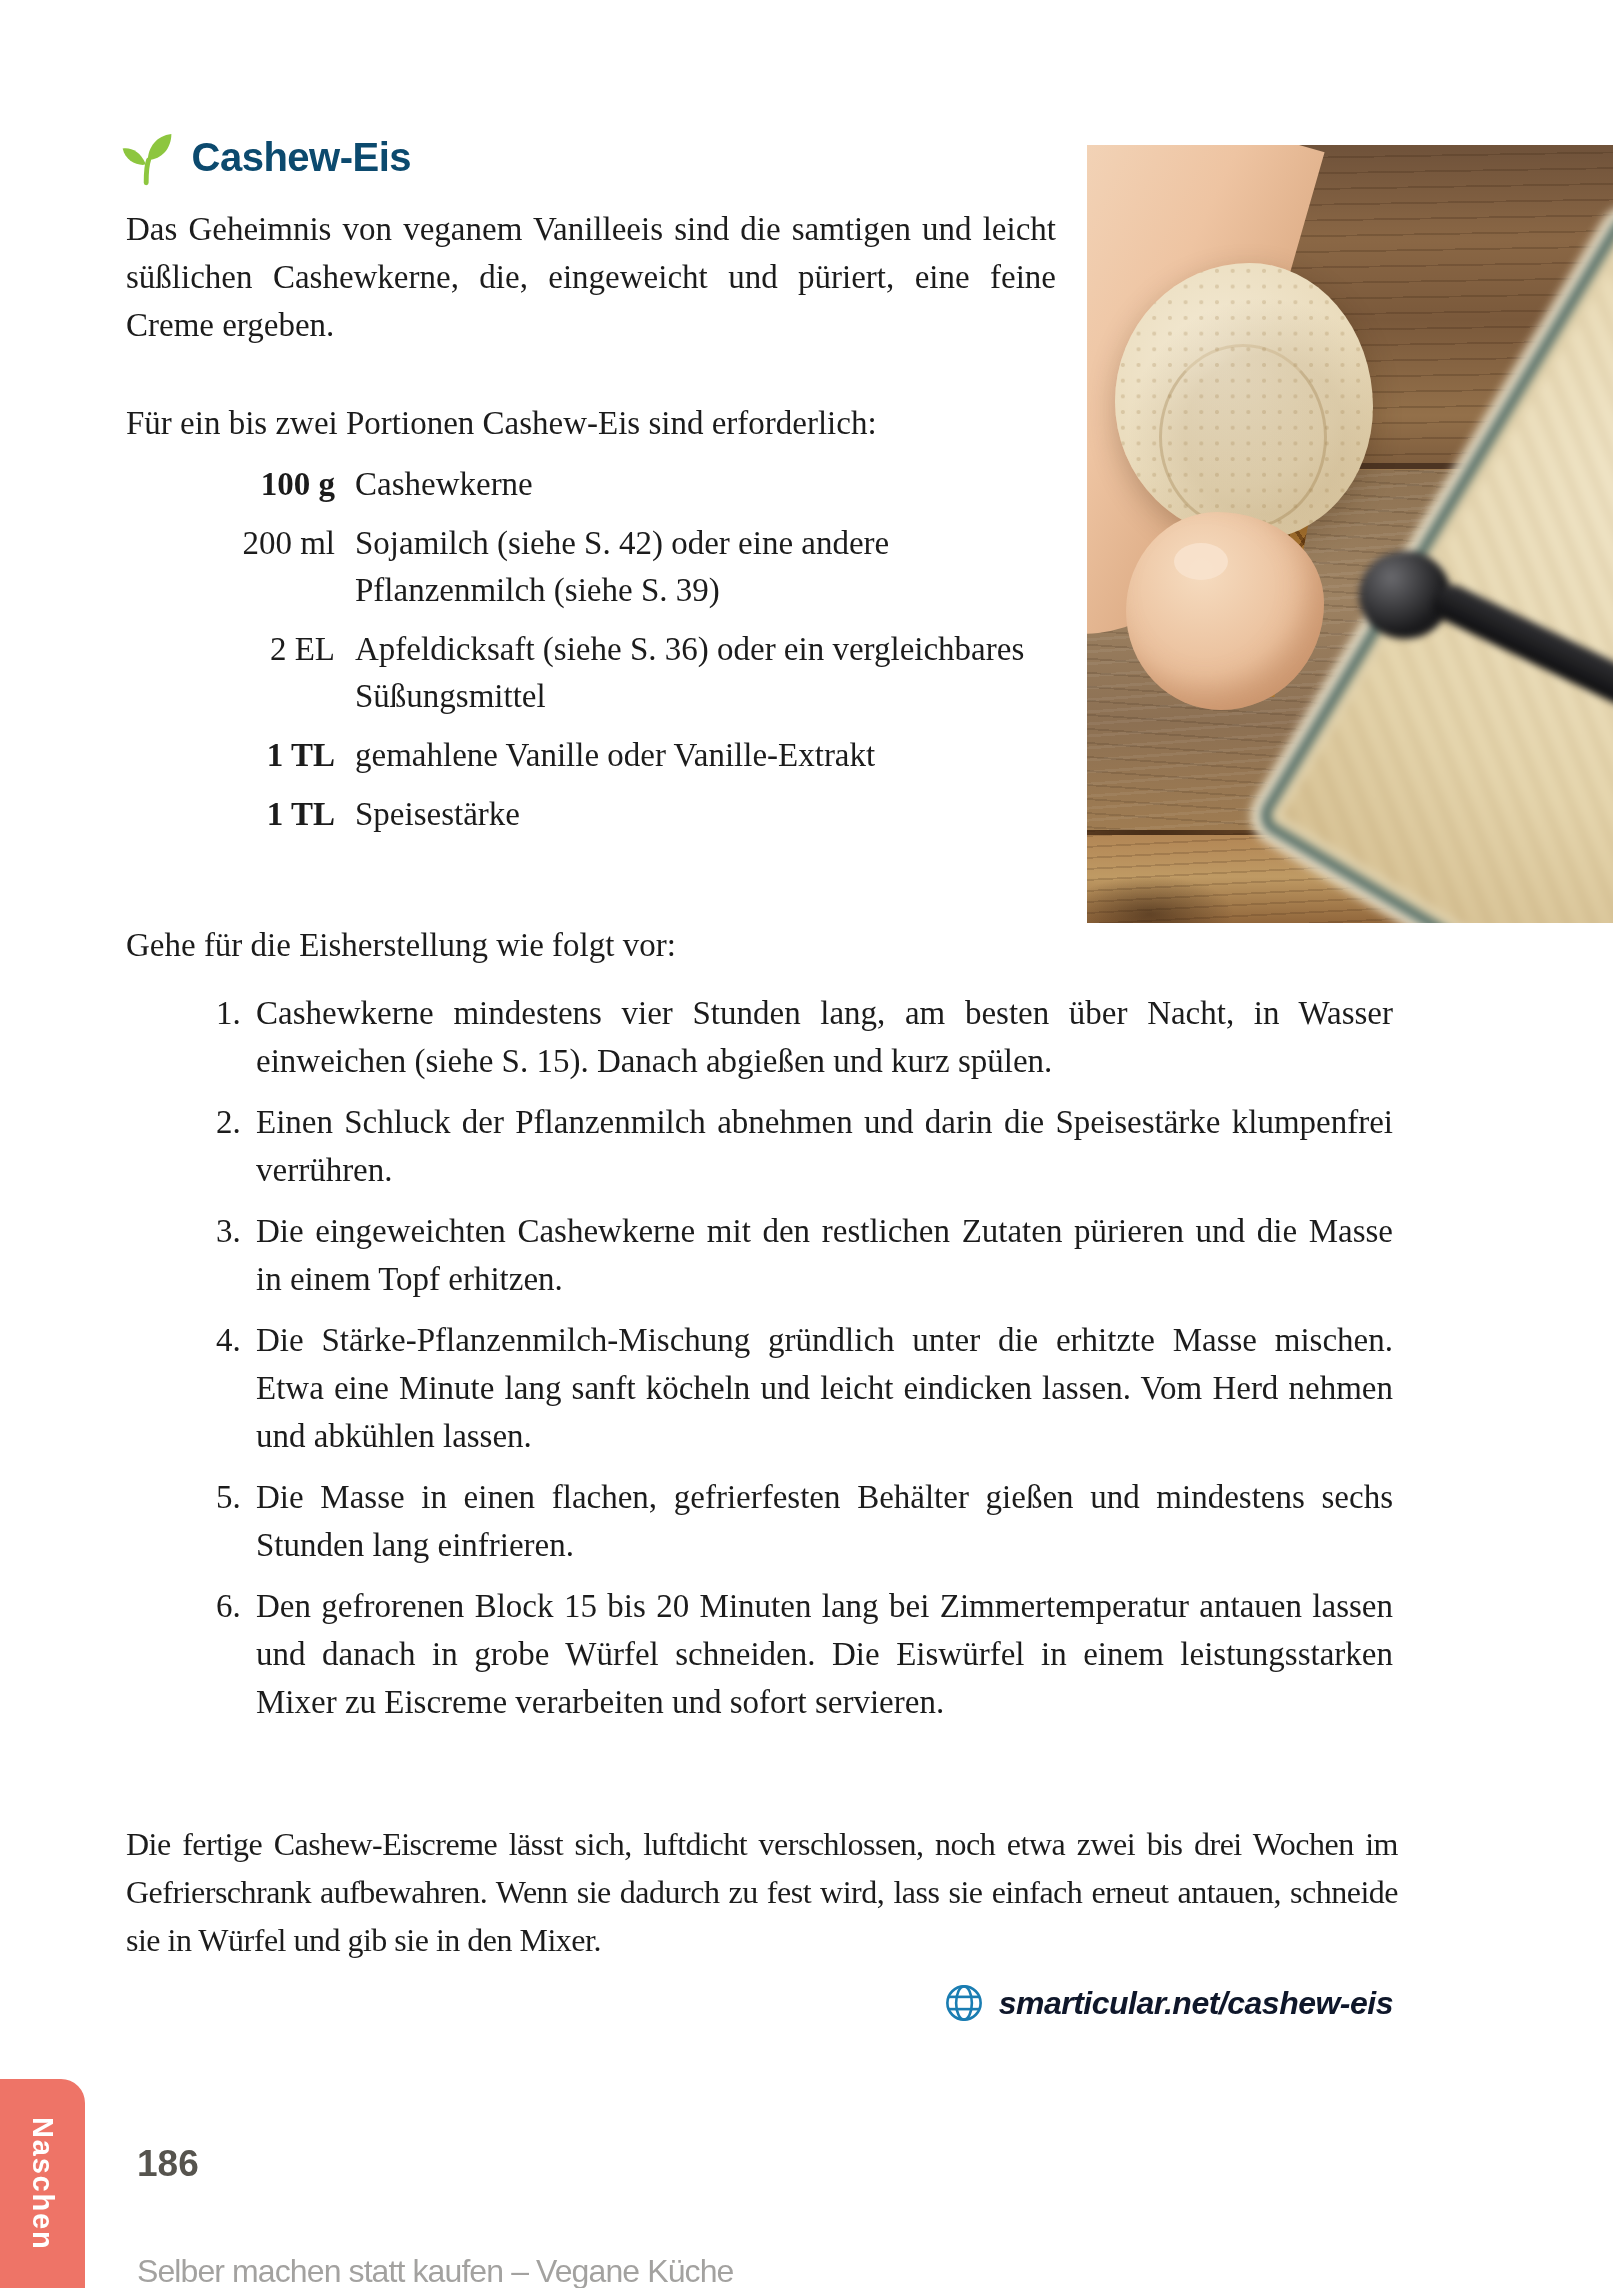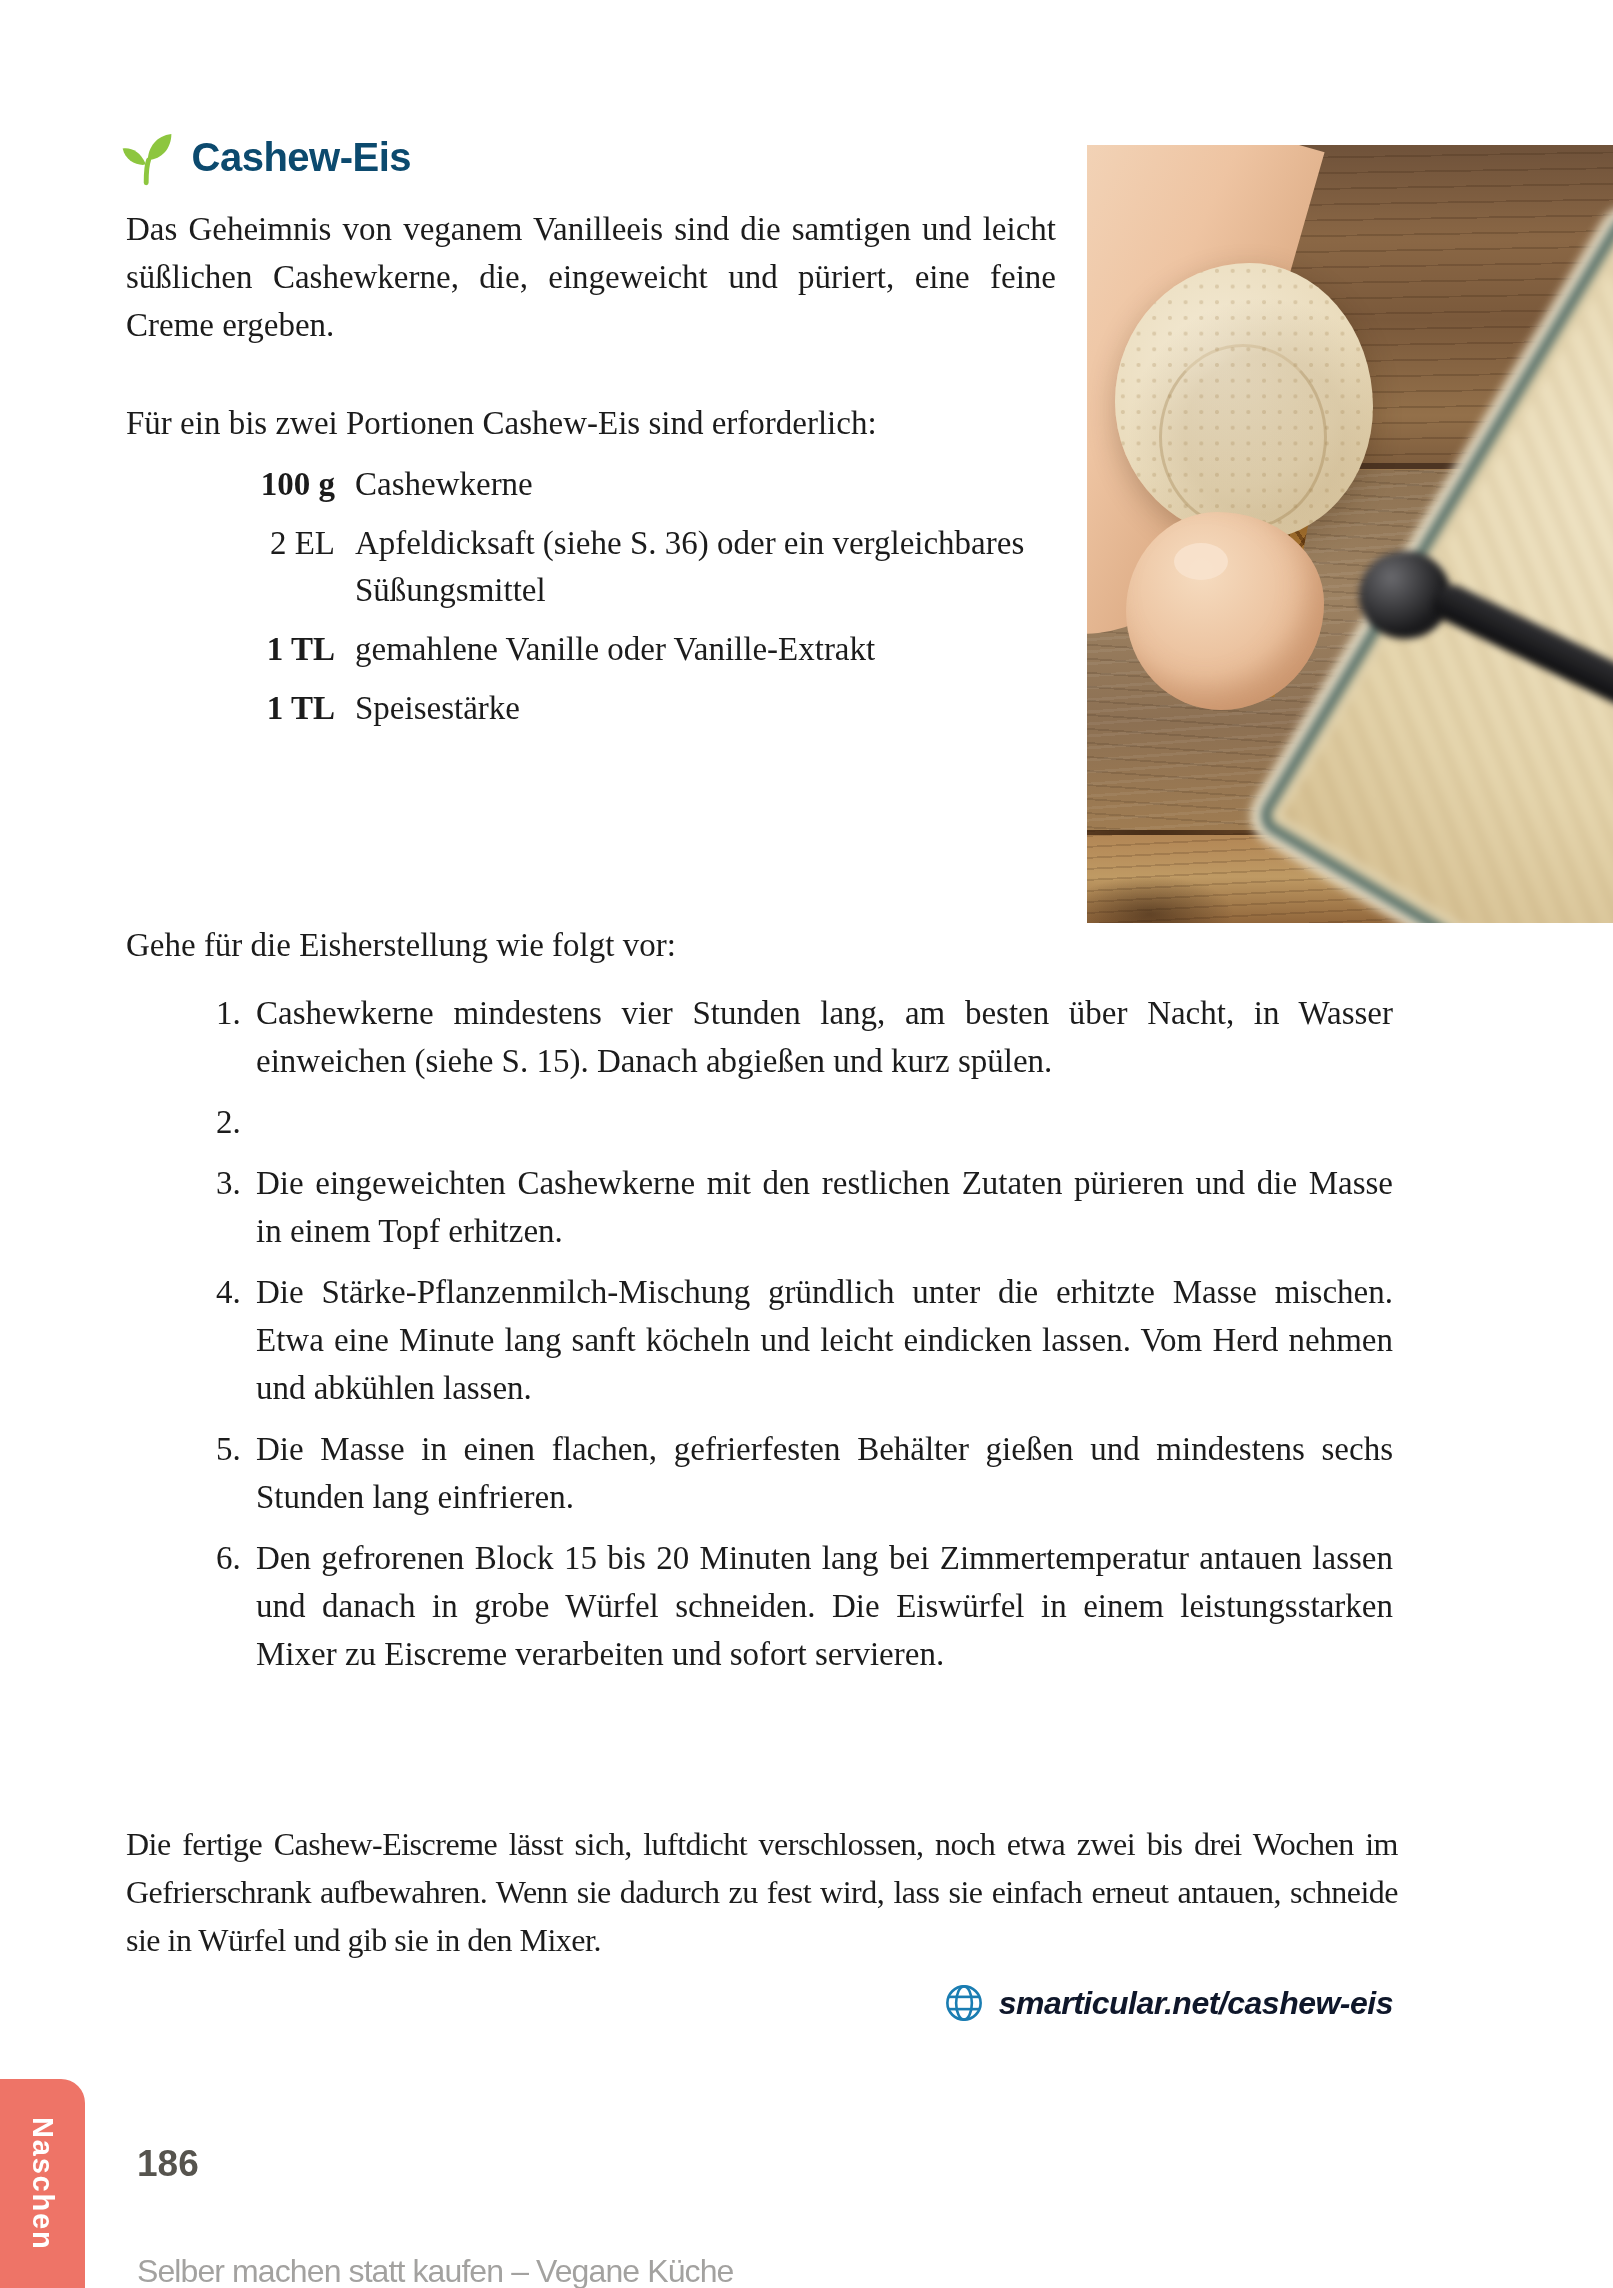--- a/index.html
+++ b/index.html
@@ -129,20 +129,24 @@
 
   <p class="intro serif">Das Geheimnis von veganem Vanilleeis sind die samtigen und leicht süßlichen Cashewkerne, die, eingeweicht und püriert, eine feine Creme ergeben.</p>
   <p class="servings serif">Für ein bis zwei Portionen Cashew-Eis sind erforderlich:</p>
 
   <div class="ingredients serif">
     <div class="ing-row">
       <span class="amt bold">100 g</span>
       <span class="ing-text">Cashewkerne</span>
     </div>
     <div class="ing-row">
+      <span class="amt">200 ml</span>
+      <span class="ing-text">Sojamilch (siehe S. 42) oder eine andere Pflanzenmilch (siehe S. 39)</span>
+    </div>
+    <div class="ing-row">
       <span class="amt">2 EL</span>
       <span class="ing-text">Apfeldicksaft (siehe S. 36) oder ein vergleichbares Süßungsmittel</span>
     </div>
     <div class="ing-row">
       <span class="amt bold">1 TL</span>
       <span class="ing-text">gemahlene Vanille oder Vanille-Extrakt</span>
     </div>
     <div class="ing-row">
       <span class="amt bold">1 TL</span>
       <span class="ing-text">Speisestärke</span>
@@ -163,20 +167,21 @@
   </div>
 
   <p class="steps-intro serif">Gehe für die Eisherstellung wie folgt vor:</p>
   <div class="steps serif">
     <div class="step">
       <span class="step-num">1.</span>
       <span class="step-text">Cashewkerne mindestens vier Stunden lang, am besten über Nacht, in Wasser einweichen (siehe S. 15). Danach abgießen und kurz spülen.</span>
     </div>
     <div class="step">
       <span class="step-num">2.</span>
+      <span class="step-text">Einen Schluck der Pflanzenmilch abnehmen und darin die Speisestärke klumpenfrei verrühren.</span>
     </div>
     <div class="step">
       <span class="step-num">3.</span>
       <span class="step-text">Die eingeweichten Cashewkerne mit den restlichen Zutaten pürieren und die Masse in einem Topf erhitzen.</span>
     </div>
     <div class="step">
       <span class="step-num">4.</span>
       <span class="step-text">Die Stärke-Pflanzenmilch-Mischung gründlich unter die erhitzte Masse mischen. Etwa eine Minute lang sanft köcheln und leicht eindicken lassen. Vom Herd nehmen und abkühlen lassen.</span>
     </div>
     <div class="step">

